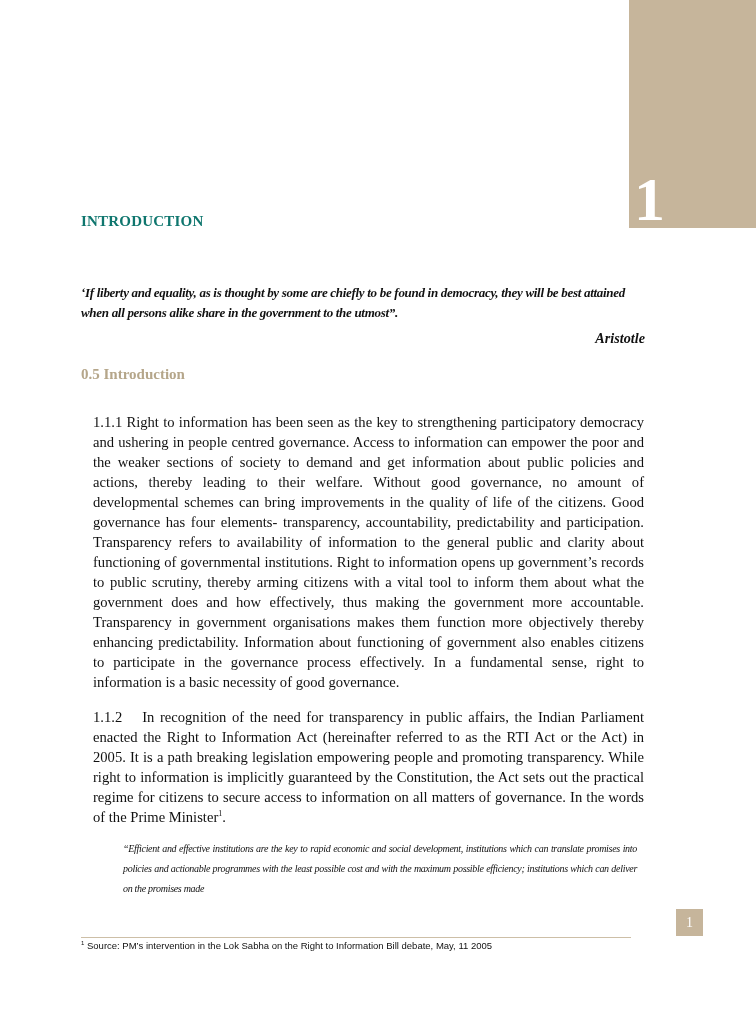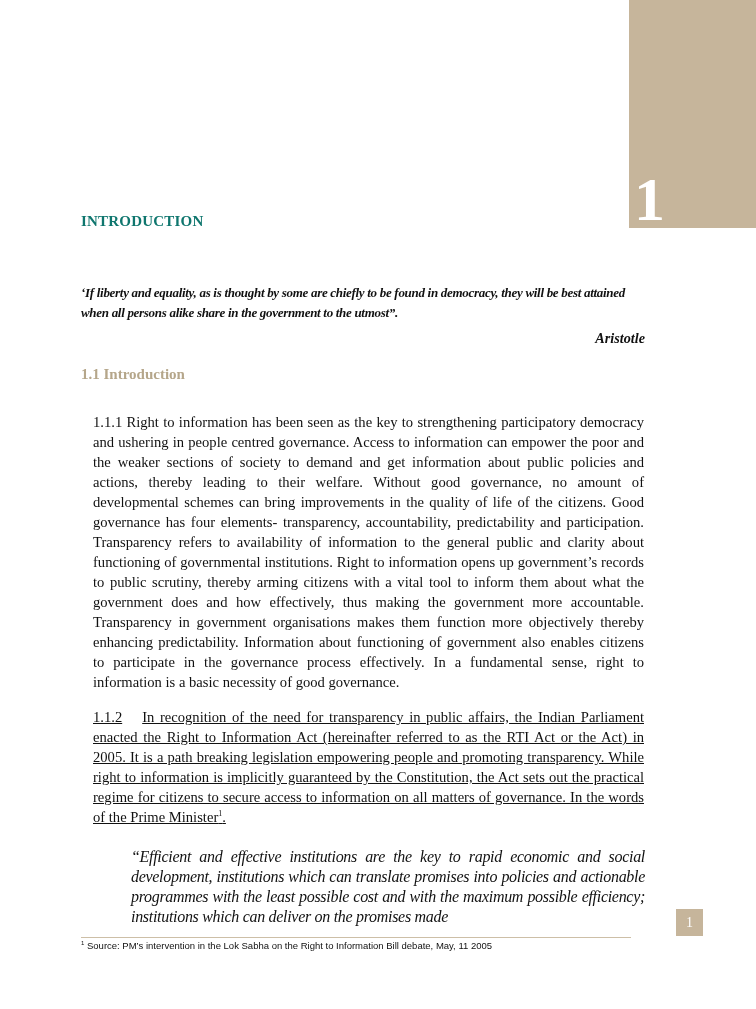--- a/index.html
+++ b/index.html
@@ -80,39 +80,39 @@
       left: 81px;
       width: 551px;
       font-family: "Liberation Serif", "DejaVu Serif", serif;
       font-size: 14.6px;
       line-height: 20px;
       text-align: justify;
       color: #111111;
       margin: 12px;
     }
     .para-1 { top: 400px; }
-    .para-2 { top: 695px; text-decoration: underline; }
+    .para-2 { top: 695px; }
     .para-num-gap { display: inline-block; width: 20px; }
     sup.fn-ref {
       font-size: 8px;
       vertical-align: super;
       line-height: 0;
     }
     .quote {
       position: absolute;
       left: 119px;
       top: 835px;
       width: 514px;
       font-family: "Liberation Serif", "DejaVu Serif", serif;
       font-style: italic;
-      font-size: 16px;
+      font-size: 10px;
       line-height: 20px;
       text-align: justify;
       color: #111111;
-      margin: 12px;
+      margin: 4px;
       letter-spacing: -0.3px;
     }
     .footnote-rule {
       position: absolute;
       left: 81px;
       top: 937px;
       width: 550px;
       height: 1px;
       background: #cdbfa7;
     }
@@ -147,21 +147,21 @@
 <body>
 
 <div class="chapter-block"></div>
 <div class="chapter-number">1</div>
 
 <div class="chapter-title">INTRODUCTION</div>
 
 <div class="epigraph">‘If liberty and equality, as is thought by some are chiefly to be found in democracy, they will be best attained when all persons alike share in the government to the utmost”.</div>
 <div class="epigraph-author">Aristotle</div>
 
-<div class="section-heading">1.1 Introduction</div>
+<div class="section-heading">0.5 Introduction</div>
 
 <p class="para para-1"><span>1.1.1</span> <span>Right to information has been seen as the key to strengthening participatory democracy and ushering in people centred governance. Access to information can empower the poor and the weaker sections of society to demand and get information about public policies and actions, thereby leading to their welfare. Without good governance, no amount of developmental schemes can bring improvements in the quality of life of the citizens. Good governance has four elements- transparency, accountability, predictability and participation. Transparency refers to availability of information to the general public and clarity about functioning of governmental institutions. Right to information opens up government’s records to public scrutiny, thereby arming citizens with a vital tool to inform them about what the government does and how effectively, thus making the government more accountable. Transparency in government organisations makes them function more objectively thereby enhancing predictability. Information about functioning of government also enables citizens to participate in the governance process effectively. In a fundamental sense, right to information is a basic necessity of good governance.</span></p>
 
 <p class="para para-2"><span>1.1.2</span><span class="para-num-gap"></span><span>In recognition of the need for transparency in public affairs, the Indian Parliament enacted the Right to Information Act (hereinafter referred to as the RTI Act or the Act) in 2005. It is a path breaking legislation empowering people and promoting transparency. While right to information is implicitly guaranteed by the Constitution, the Act sets out the practical regime for citizens to secure access to information on all matters of governance. In the words of the Prime Minister</span><sup class="fn-ref">1</sup><span>.</span></p>
 
 <p class="quote">“Efficient and effective institutions are the key to rapid economic and social development, institutions which can translate promises into policies and actionable programmes with the least possible cost and with the maximum possible efficiency; institutions which can deliver on the promises made</p>
 
 <div class="page-badge">1</div>
 
 <div class="footnote-rule"></div>

